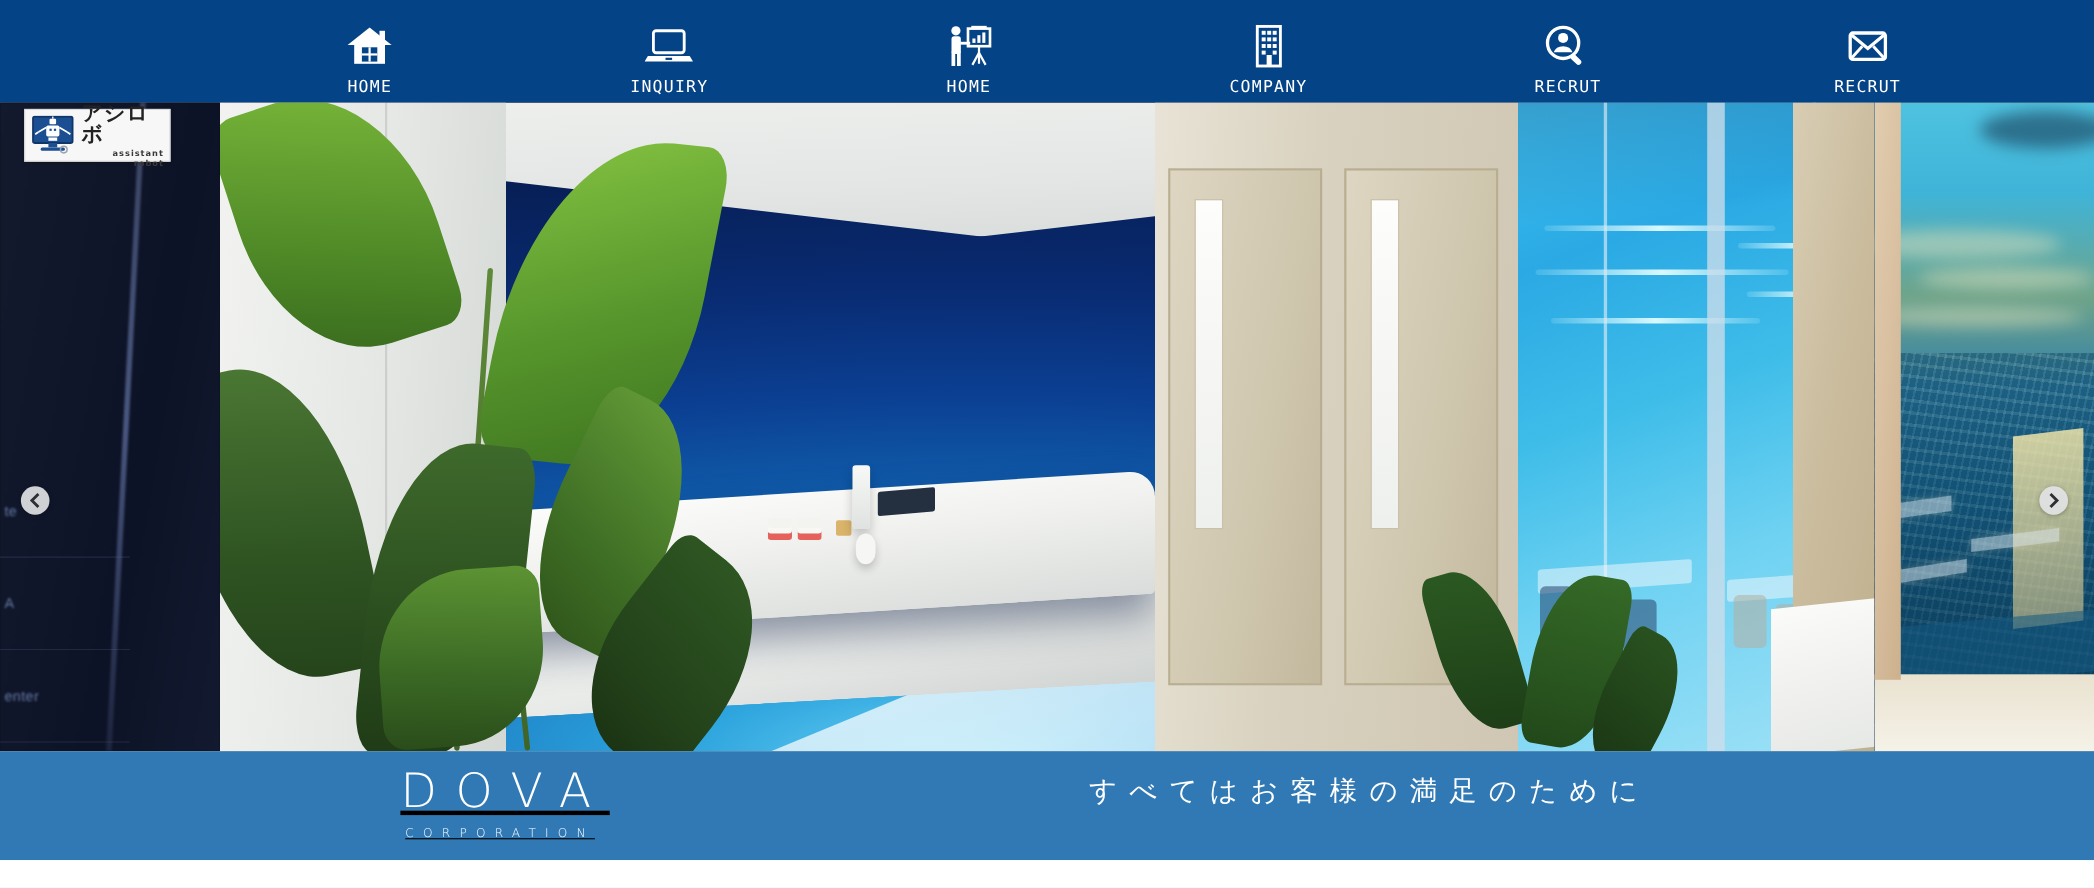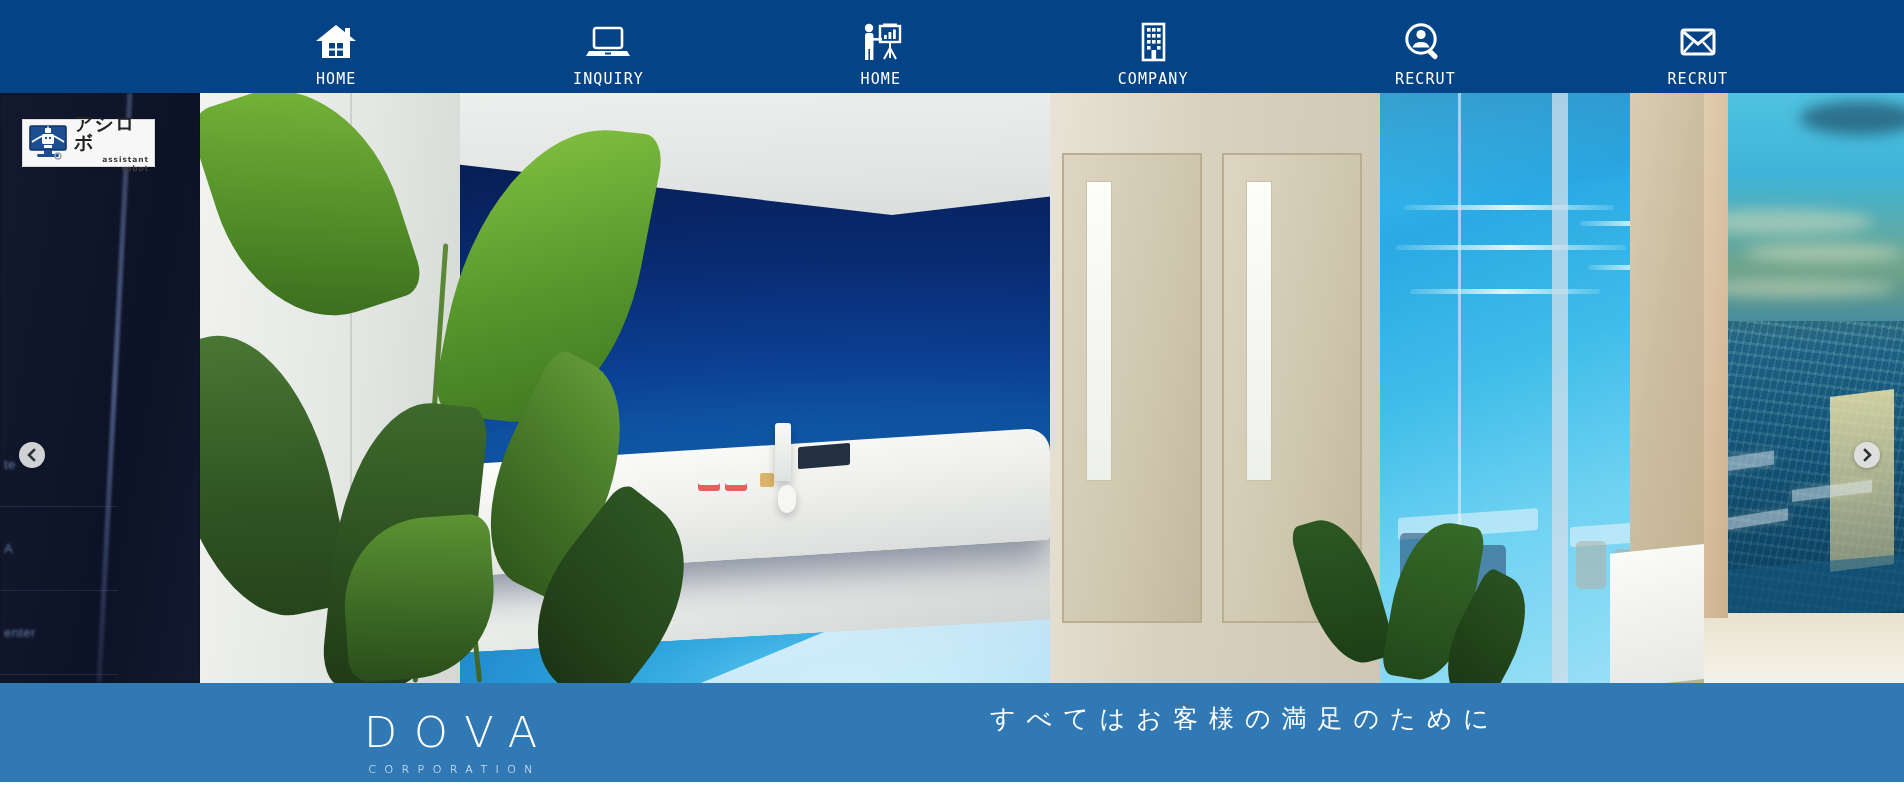--- a/index.html
+++ b/index.html
@@ -257,21 +257,20 @@
   .arrow-next{ left:1854px; }
   .arrow svg{ display:block; }
 
   
   .logo-badge{
     position:absolute; left:22px; top:99px; width:133px; height:48px;
     background:#f7f7f7; border:1px solid #d9d9d9;
     display:flex; align-items:center; gap:6px; padding:4px 5px;
     z-index:35; cursor:pointer;
     box-shadow:0 1px 3px rgba(0,0,0,.25);
-    margin-top:20px;
   }
   .logo-mark{
     width:40px; height:36px; flex:0 0 40px; position:relative;
   }
   .logo-text{ display:flex; flex-direction:column; justify-content:center; }
   .logo-kana{
     color:#222; font-size:19px; font-weight:bold; letter-spacing:1px;
     line-height:1; font-family:"DejaVu Sans","Liberation Sans",sans-serif;
   }
   .logo-sub{
@@ -280,22 +279,22 @@
     font-family:"DejaVu Sans","Liberation Sans",sans-serif;
   }
 
   
   .banner{
     position:absolute; left:0; top:683px; width:1904px; height:99px;
     background:#3079b4;
     display:flex; align-items:center; z-index:20;
   }
   .banner-logo{
-    position:absolute; left:347px; top:28px;
-    display:flex; flex-direction:column; align-items:center;
+    position:absolute; left:347px; top:16px;
+    display:flex; flex-direction:column; align-items:center;text-decoration:underline;
   }
   .banner-dova{
     color:#ffffff; font-size:43px; letter-spacing:17px;
     line-height:1; font-weight:300; text-indent:17px;
     font-family:"DejaVu Sans","Liberation Sans",sans-serif;
   }
   .banner-corp{
     color:#ffffff; font-size:11px; letter-spacing:8.4px;
     margin-top:9px; text-indent:8px; font-weight:300;
     font-family:"DejaVu Sans","Liberation Sans",sans-serif;

